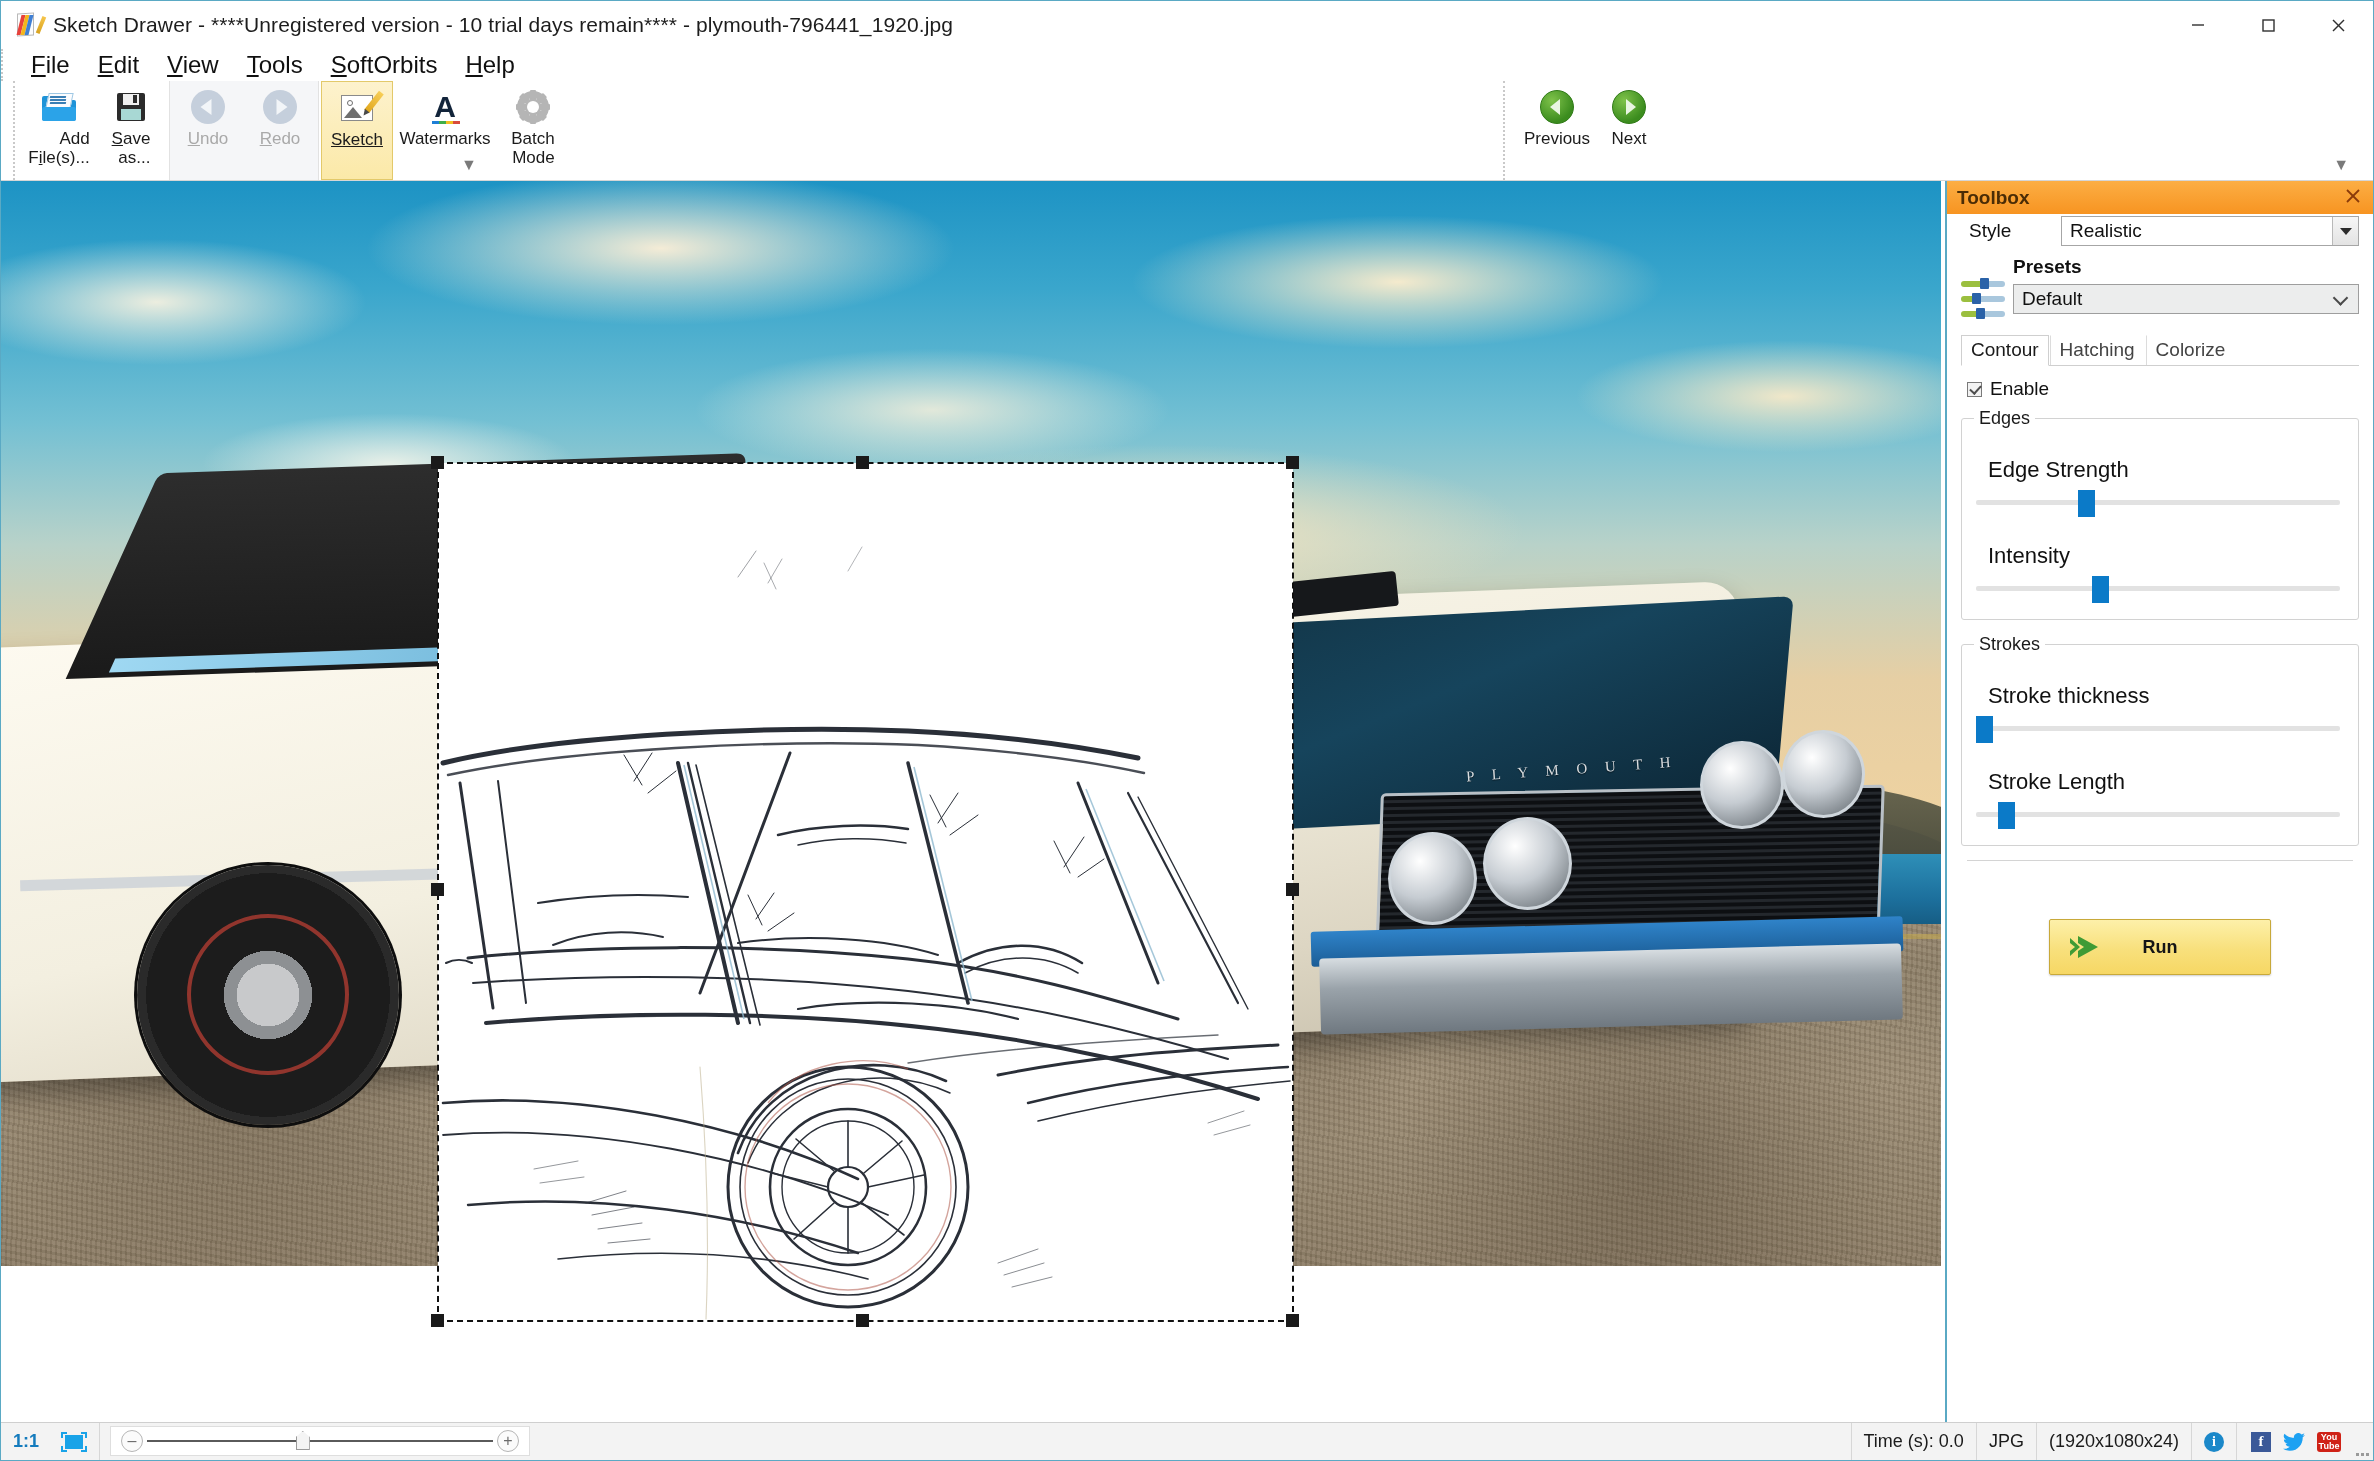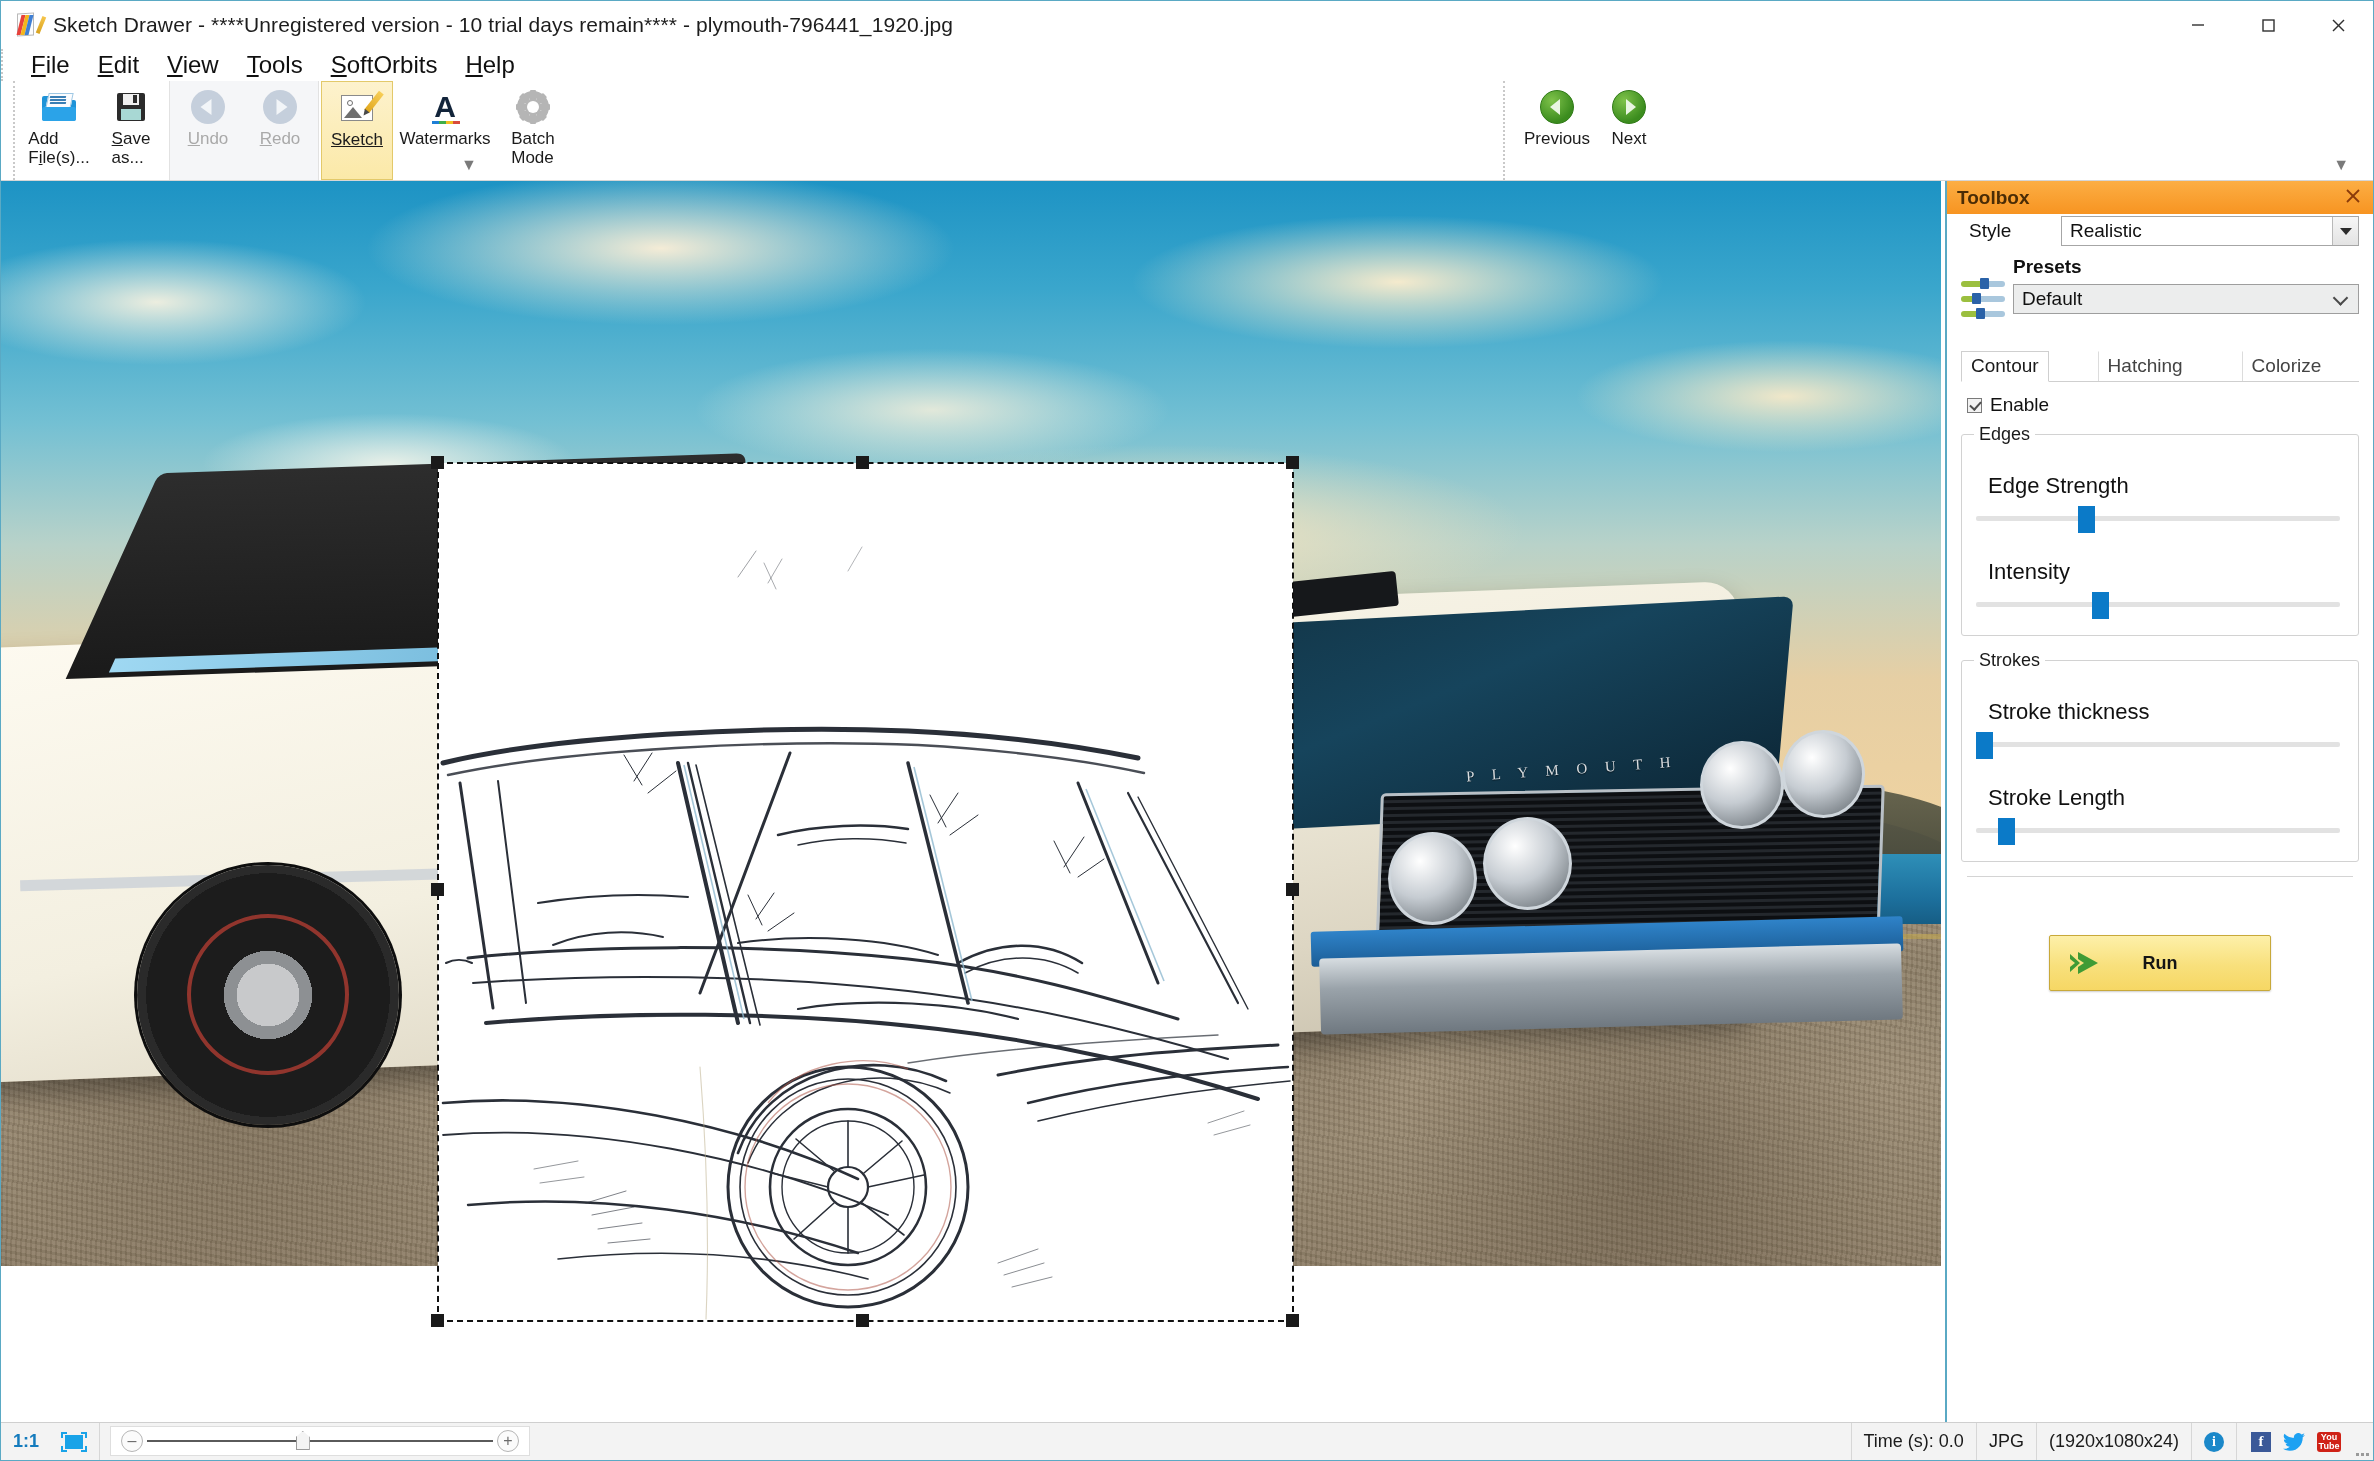--- a/index.html
+++ b/index.html
@@ -133,21 +133,21 @@
     border: 1px solid #e3c96a;
   }
   .rb-ico {
     height: 38px;
     display: flex; align-items: center; justify-content: center;
     margin-bottom: 3px;
   }
   .rb-lbl {
     font-size: 17px;
     color: #1b1b1b;
-    text-align: left;
+    text-align: right;
     line-height: 1.12;
   }
   .rb-btn.dis .rb-lbl { color: #a9a9a9; }
   .rb-lbl u { text-decoration: underline; }
   .ribbon-expander {
     position: absolute;
     font-size: 16px;
     color: #7a7a7a;
     cursor: default;
   }
@@ -459,21 +459,21 @@
     font-size: 19px; color:#111; padding-left: 8px;
     position: relative;
   }
   .combo2 .chev {
     position:absolute; right:12px; top:50%; transform: translateY(-50%);
     width:11px; height:11px;
     border-right:2px solid #4a4a4a; border-bottom:2px solid #4a4a4a;
     transform: translateY(-60%) rotate(45deg);
   }
 
-  .tabs { display:flex; margin-top: 28px; border-bottom:1px solid #cfcfcf;gap:48px; }
+  .tabs { display:flex; margin-top: 12px; border-bottom:1px solid #cfcfcf; }
   .tab {
     font-size: 19px; color:#444;
     padding: 3px 9px 4px 9px;
     border: 1px solid transparent;
     border-bottom: none;
     cursor: default;
     margin-right: 1px;
   }
   .tab.active {
     color:#1a1a1a;

